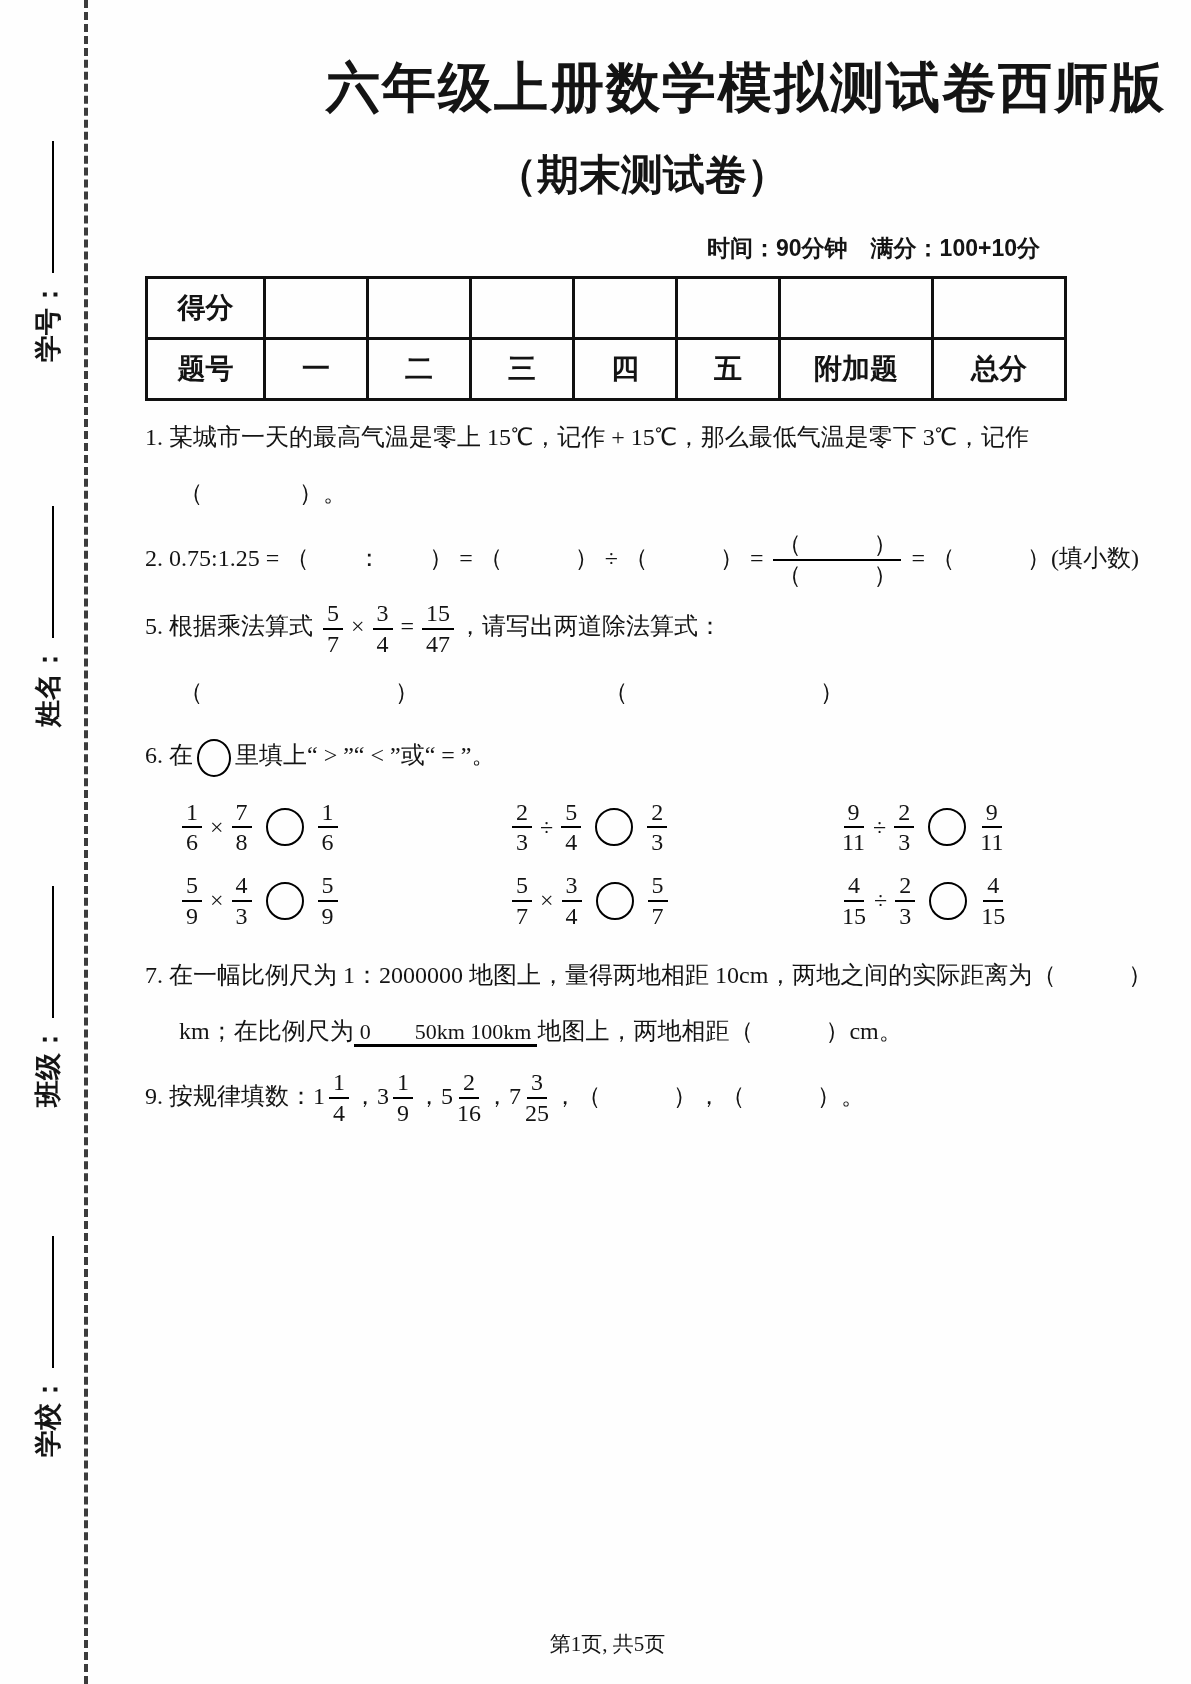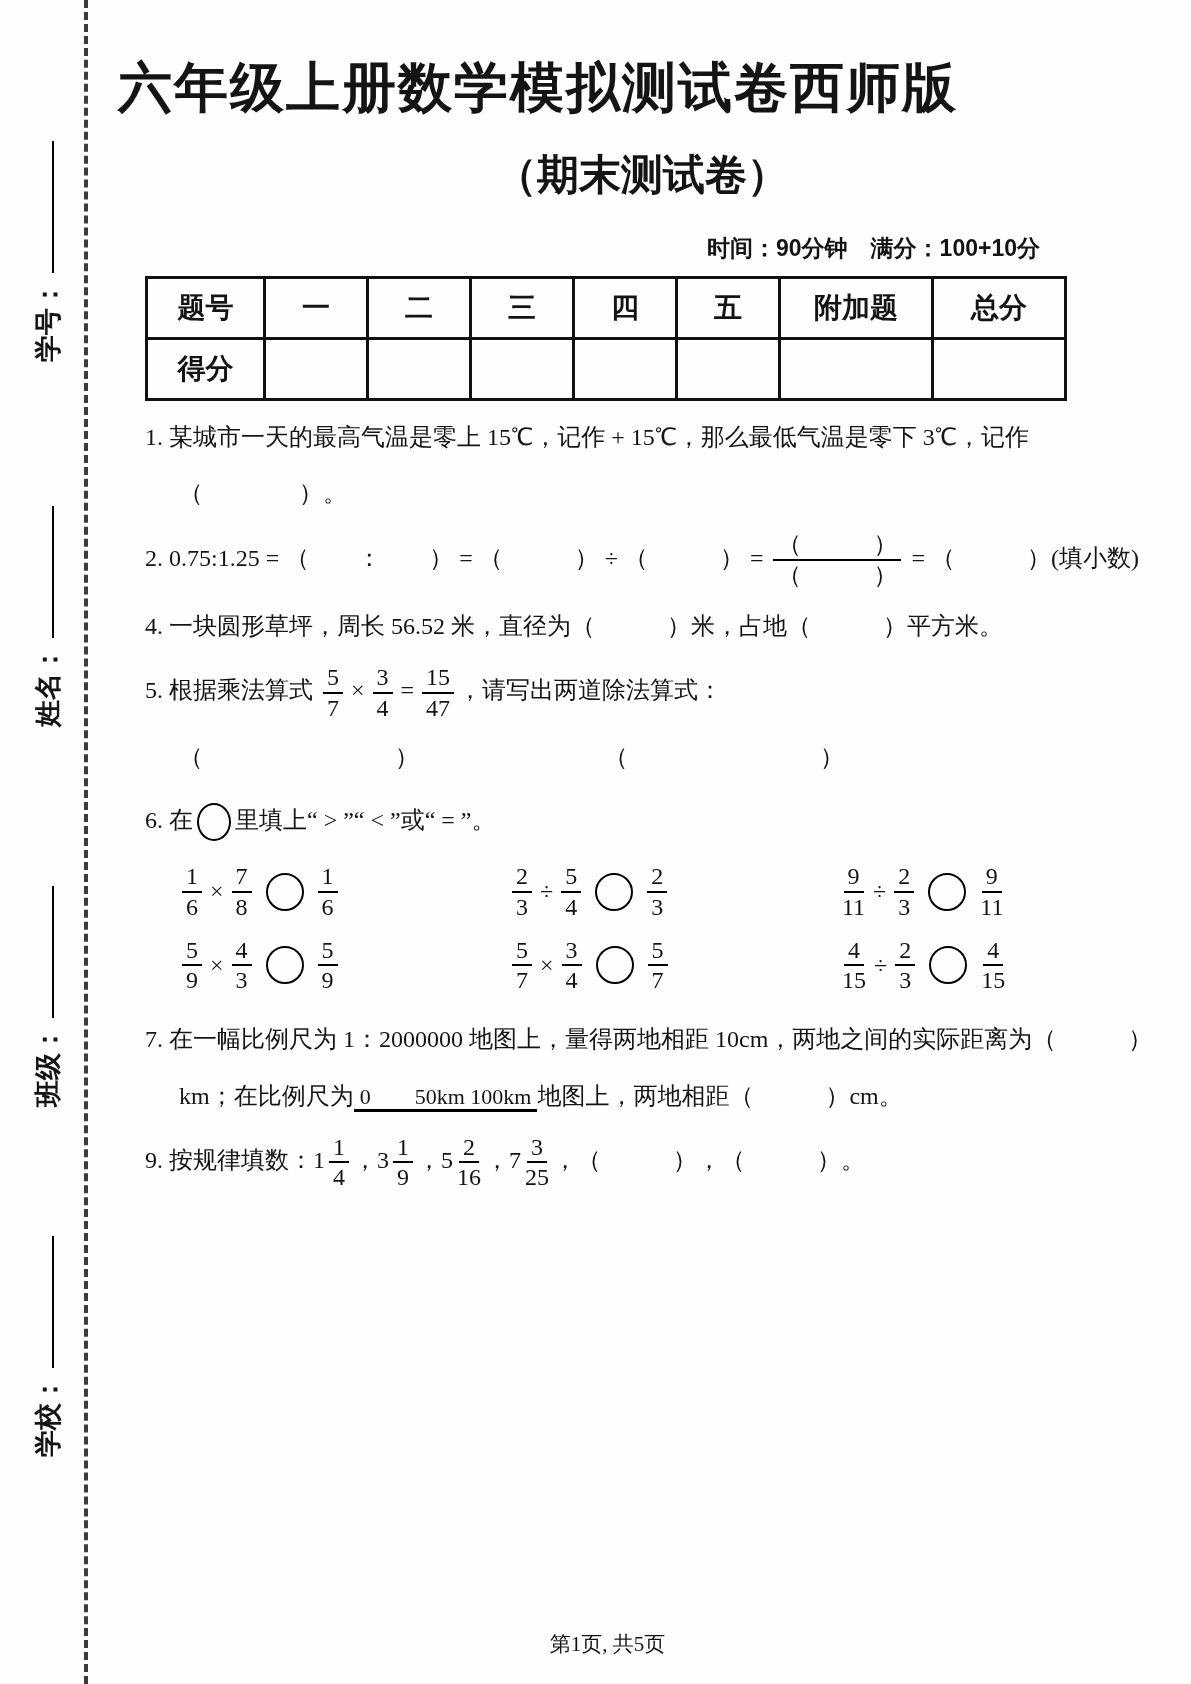--- a/index.html
+++ b/index.html
@@ -10,21 +10,21 @@
   
   .binding-line{position:absolute;left:84px;top:0;bottom:0;border-left:4px dashed #3c3c3c;}
   
   .side-group{
     position:absolute;left:30px;transform-origin:left top;transform:rotate(-90deg);
     white-space:nowrap;font-size:27px;font-weight:bold;
     font-family:"Liberation Sans", sans-serif;
   }
   .side-line{display:inline-block;width:132px;height:6px;border-bottom:2px solid #000;margin-left:8px;vertical-align:middle;}
   .content{position:absolute;left:118px;top:0;width:1048px;}
-  .title{margin:52px 0 0 0;text-align:left;font-size:54px;font-weight:bold;letter-spacing:2px;font-family:"Liberation Sans", sans-serif;}
+  .title{margin:52px 0 0 0;text-align:right;font-size:54px;font-weight:bold;letter-spacing:2px;font-family:"Liberation Sans", sans-serif;}
   .subtitle{margin:22px 0 12px 0;text-align:center;font-size:42px;font-weight:bold;font-family:Liberation Serif, serif;}
   .time-info{margin-top:30px;width:922px;text-align:right;font-size:23px;font-weight:bold;font-family:"Liberation Sans", sans-serif;}
   table.score{border-collapse:collapse;margin:12px 0 0 27px;font-family:"Liberation Sans", sans-serif;table-layout:fixed;}
   table.score td{border:3px solid #111;text-align:center;font-size:28px;font-weight:bold;height:58px;padding:0;}
   .section-heading{margin:34px 0 0 4px;font-size:25px;font-weight:bold;font-family:"Liberation Sans", sans-serif;}
   .q{margin:8px 0 8px 27px;padding-left:34px;text-indent:-34px;font-size:24px;line-height:2.35;max-width:1000px;}
   .q .seg{text-indent:0;}
   .frac{display:inline-flex;flex-direction:column;align-items:center;vertical-align:middle;margin:0 4px;line-height:1.2;text-indent:0;}
   .frac .num{border-bottom:2px solid #000;padding:0 4px;display:block;text-align:center;}
   .frac .den{display:block;text-align:center;}
@@ -58,54 +58,53 @@
 
 <div class="content">
 
   <div class="title">六年级上册数学模拟测试卷西师版</div>
   <div class="subtitle">（期末测试卷）</div>
   <div class="time-info">时间：90分钟　满分：100+10分</div>
 
   <table class="score">
     <tbody>
         <tr>
+      <td>得分</td>
+      <td></td>
+      <td></td>
+      <td></td>
+      <td></td>
+      <td></td>
+      <td></td>
+      <td></td>
+    </tr>
+    <tr>
       <td style="width:115px">题号</td>
       <td style="width:100px">一</td>
       <td style="width:100px">二</td>
       <td style="width:100px">三</td>
       <td style="width:100px">四</td>
       <td style="width:100px">五</td>
       <td style="width:150px">附加题</td>
       <td style="width:130px">总分</td>
     </tr>
-    <tr>
-      <td>得分</td>
-      <td></td>
-      <td></td>
-      <td></td>
-      <td></td>
-      <td></td>
-      <td></td>
-      <td></td>
-    </tr>
   </tbody>
     </table>
 
 
   <div class="q">1. 某城市一天的最高气温是零上 15℃，记作 + 15℃，那么最低气温是零下 3℃，记作（　　　　）。</div>
 
   <div class="q">
     <span class="seg">2. 0.75:1.25 = （　　：　　） = （　　　） ÷ （　　　） = </span><span class="frac">
         <span class="num">（　　　）</span>
         <span class="den">（　　　）</span>
       </span><span class="seg"> = （　　　）(填小数)</span>
   </div>
 
 
-  <div class="q">4. 一块圆形草坪，周长 56.52 米，直径为（　　　）米，占地（　　　）平方米。</div>
 
   <div class="q">
     <span class="seg">5. 根据乘法算式 </span><span class="frac">
         <span class="num">5</span>
         <span class="den">7</span>
       </span><span class="op">×</span><span class="frac">
         <span class="num">3</span>
         <span class="den">4</span>
       </span><span class="op">=</span><span class="frac">
         <span class="num">15</span>

